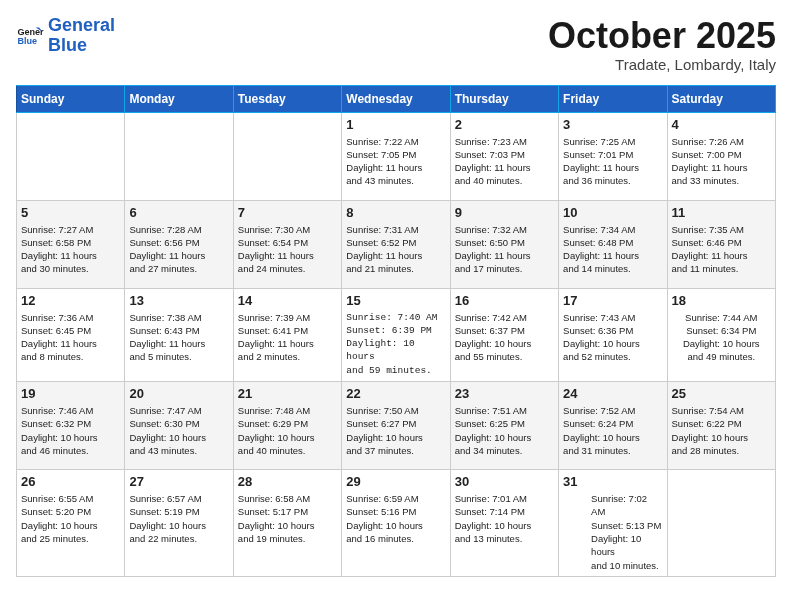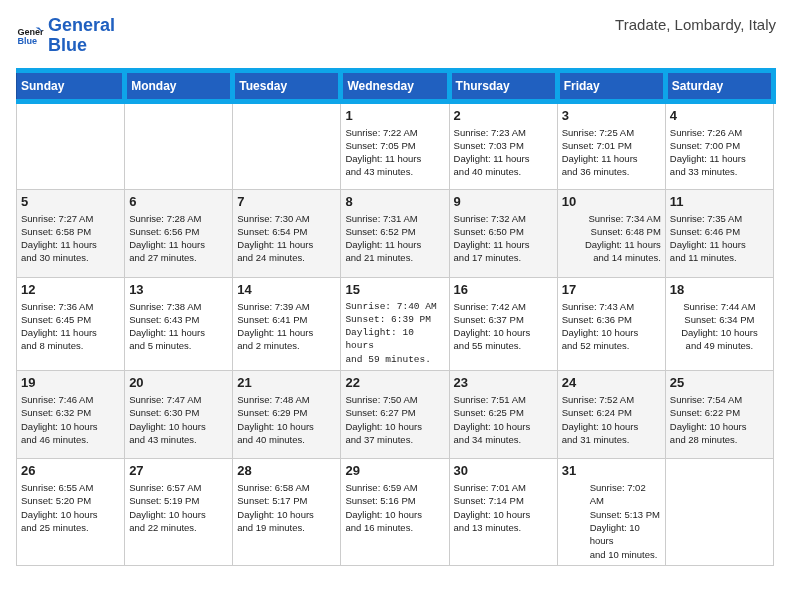--- a/index.html
+++ b/index.html
@@ -52,21 +52,21 @@
       border-collapse: collapse;
       table-layout: fixed;
     }
     th {
       background-color: #2060c0;
       color: #fff;
       font-size: 12px;
       font-weight: bold;
       padding: 6px 4px;
       text-align: left;
-      border: 5px solid #0ea5e9;
+      border: 1px solid #0ea5e9;
     }
     td {
       vertical-align: top;
       border: 1px solid #ccc;
       padding: 4px 4px;
       font-size: 10px;
       color: #222;
       min-height: 80px;
       height: 88px;
     }
@@ -102,20 +102,21 @@
       <polygon points="28,8 38,14 33,8" fill="#2060c0"></polygon>
     </svg>
     <div>
       <div class="logo-text">
         <span>General</span><br>
         <span style="color:#2060c0">Blue</span>
       </div>
     </div>
   </div>
   <div class="title-block">
+    <div class="month-title">October 2025</div>
     <div class="subtitle">Tradate, Lombardy, Italy</div>
   </div>
 </div>
 
 <table>
   <thead>
     <tr>
 
     <th>Sunday</th>
         <th>Monday</th>
@@ -191,21 +192,21 @@
         </td>
         <td>
           <div class="day-number">9</div>
           <div class="day-info" style="white-space: pre-line;">Sunrise: 7:32 AM
 Sunset: 6:50 PM
 Daylight: 11 hours
 and 17 minutes.</div>
         </td>
         <td>
           <div class="day-number">10</div>
-          <div class="day-info" style="white-space: pre-line; text-align: right;">Sunrise: 7:34 AM
+          <div class="day-info" style="white-space: pre-line;">Sunrise: 7:34 AM
 Sunset: 6:48 PM
 Daylight: 11 hours
 and 14 minutes.</div>
         </td>
         <td>
           <div class="day-number">11</div>
           <div class="day-info" style="white-space: pre-line;">Sunrise: 7:35 AM
 Sunset: 6:46 PM
 Daylight: 11 hours
 and 11 minutes.</div>

